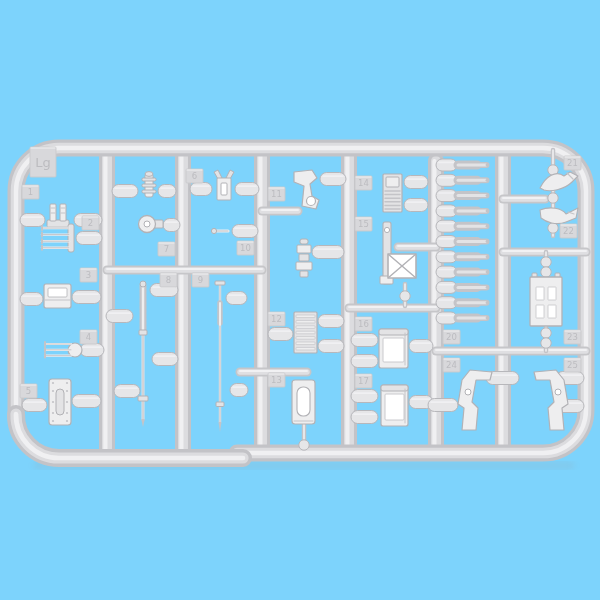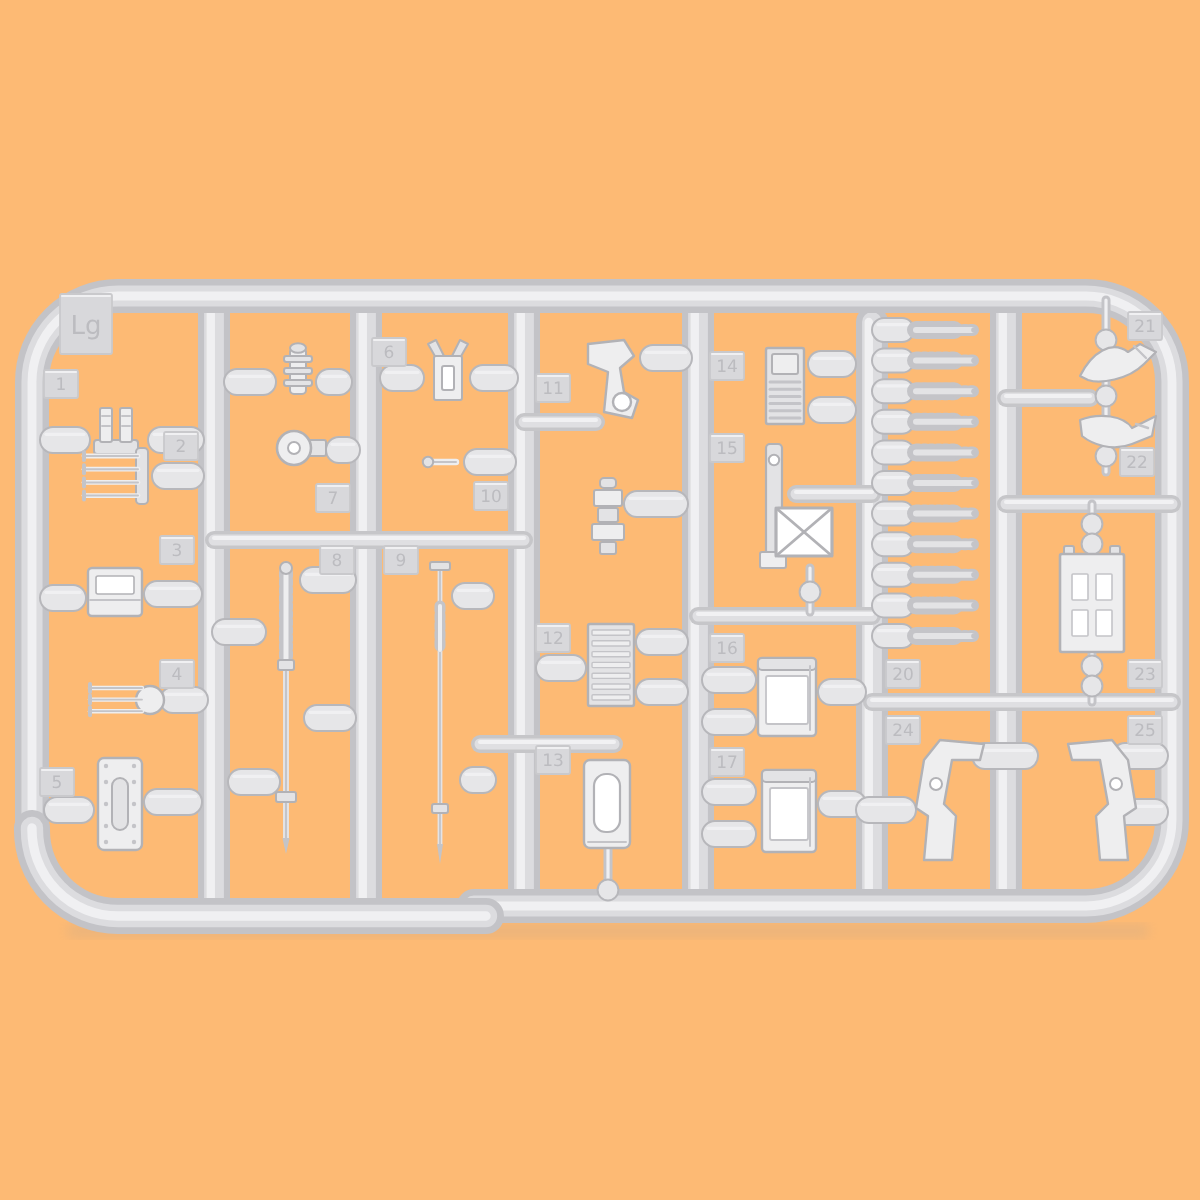--- a/index.html
+++ b/index.html
@@ -1,16 +1,16 @@
 <!DOCTYPE html>
 <html><head>
 <meta charset="utf-8">
 <style>
   html,body{margin:0;padding:0;background:#ffffff;}
-  .stage{width:600px;height:600px;position:relative;background:#fdba74;overflow:hidden;
+  .stage{width:600px;height:600px;position:relative;background:#7dd3fc;overflow:hidden;
          font-family:"DejaVu Sans", sans-serif;}
   svg{display:block}
 </style>
 </head>
 <body>
 
 <div class="stage">
 
   <svg id="sprue" width="600" height="600" viewBox="0 0 600 600" role="img" aria-label="Light grey injection-molded plastic model kit sprue (runner frame) with many small parts, photographed on a white background">
       <defs>

